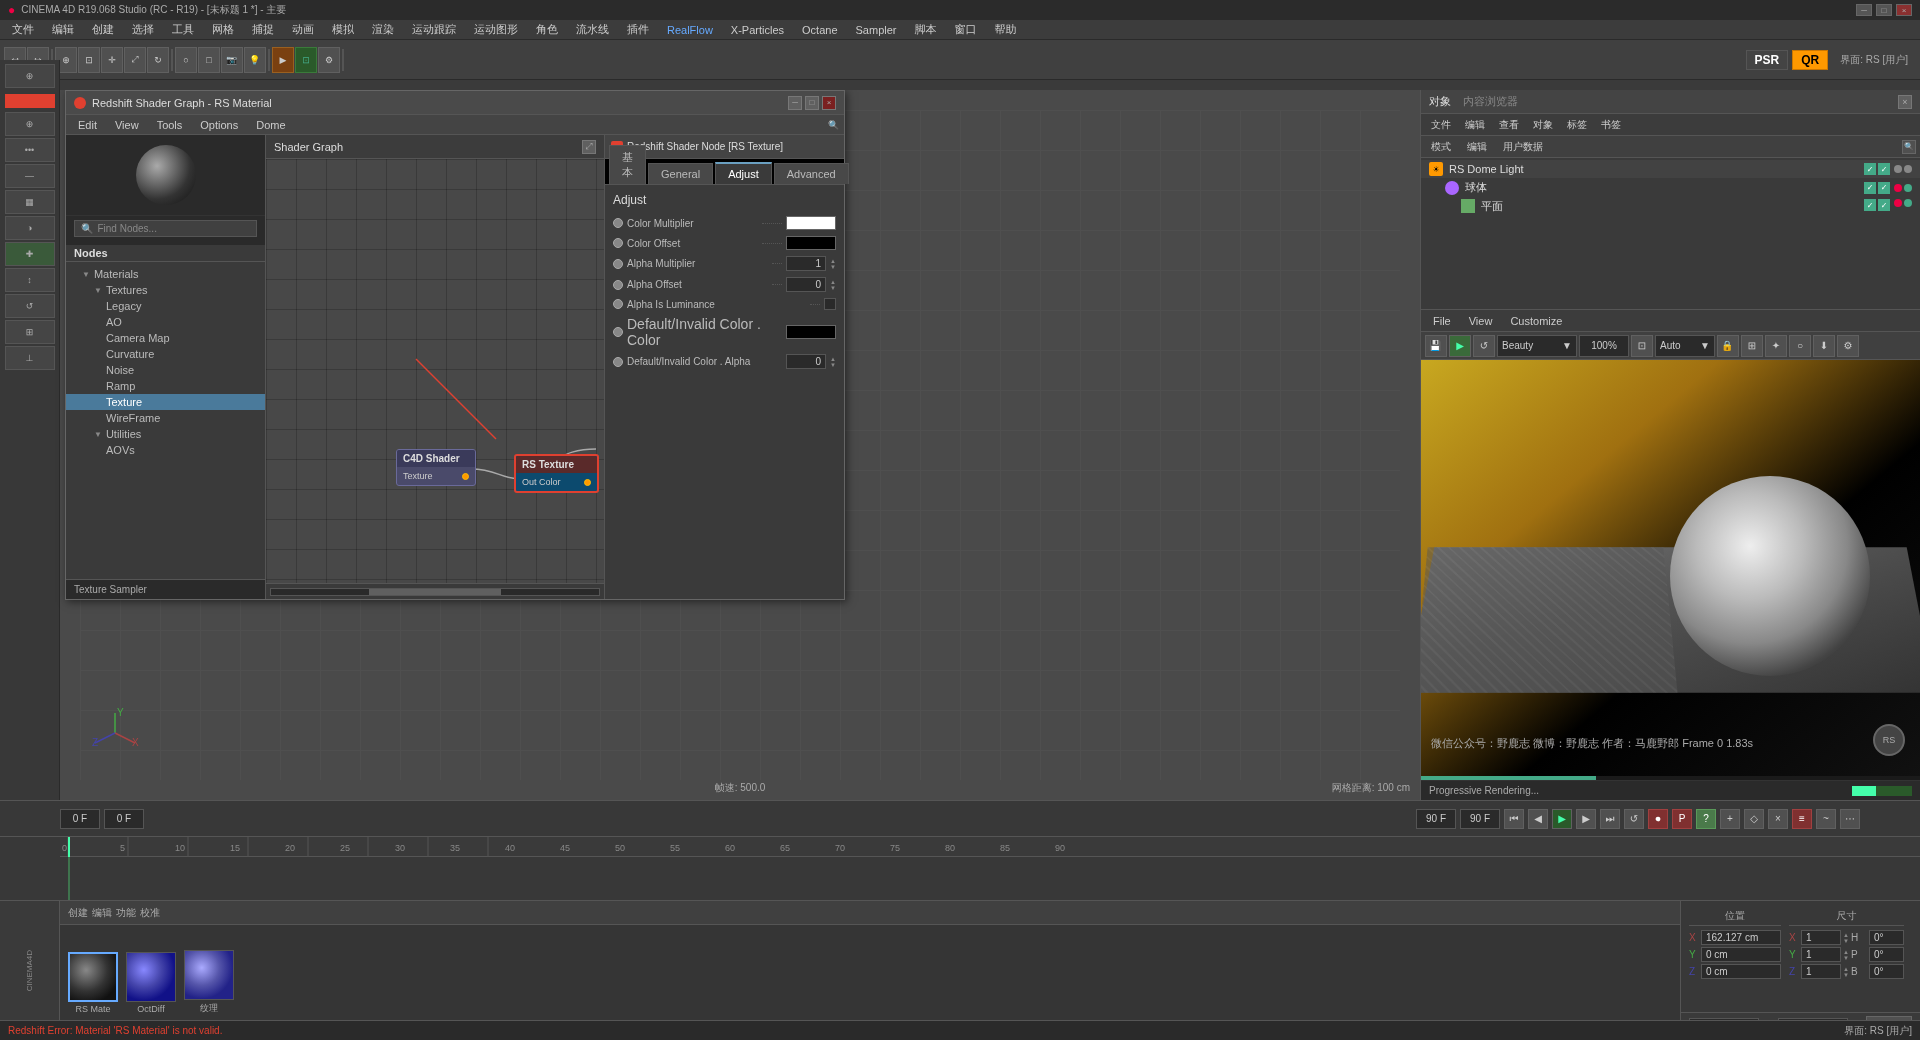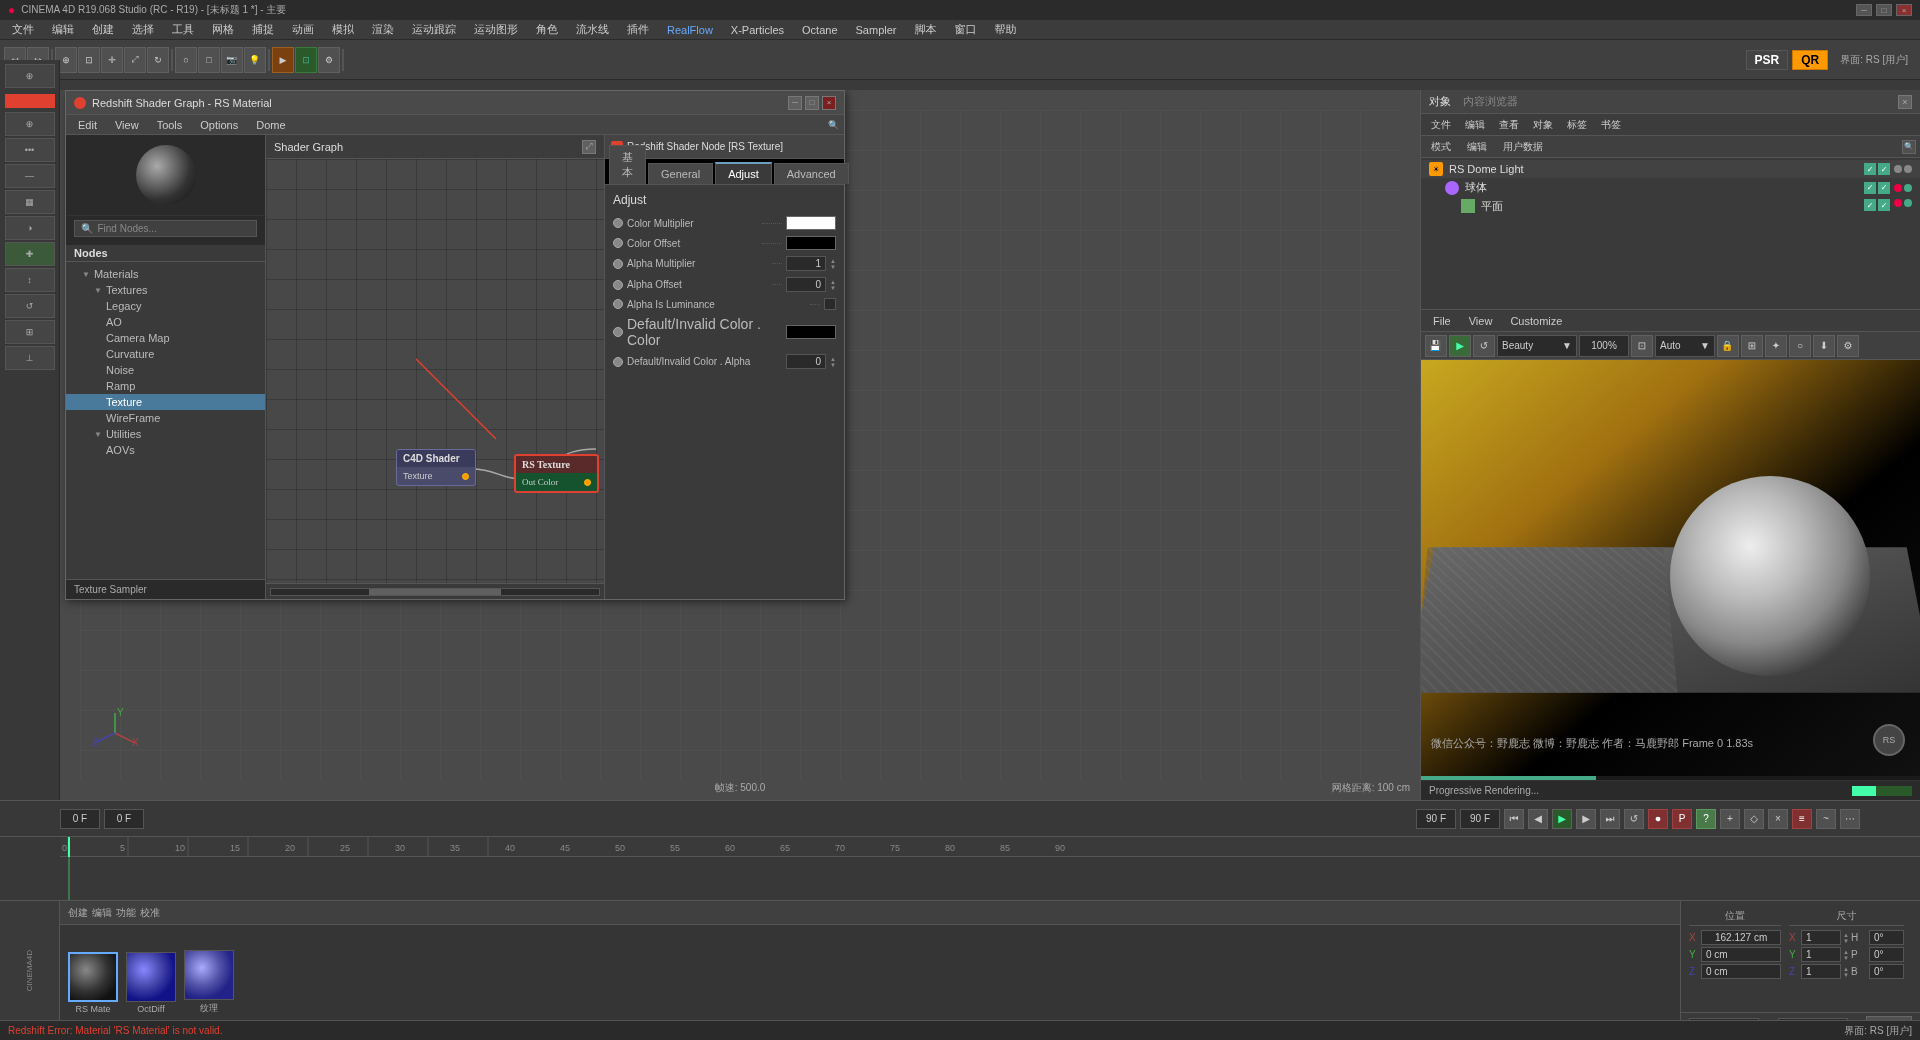--- a/index.html
+++ b/index.html
@@ -267,21 +267,21 @@
             <div style="position:absolute;left:130px;top:290px;background:#4a4a6a;border:1px solid #6a6a9a;border-radius:3px;min-width:80px;">
               <div style="background:#3a3a5a;padding:3px 6px;border-radius:2px 2px 0 0;font-size:10px;color:#ddd;font-weight:bold;">C4D Shader</div>
               <div style="padding:4px 6px;">
                 <div style="display:flex;align-items:center;justify-content:space-between;font-size:9px;color:#ccc;">
                   <span>Texture</span>
                   <div style="width:7px;height:7px;border-radius:50%;background:#f90;border:1px solid #fb0;margin-left:8px;"></div>
                 </div>
               </div>
             </div>
 
-            <div style="position:absolute;left:248px;top:295px;background:#14532d;border:2px solid #e04030;border-radius:3px;min-width:85px;font-family:Liberation Serif, serif;">
+            <div style="position:absolute;left:248px;top:295px;background:#0c4a6e;border:2px solid #e04030;border-radius:3px;min-width:85px;">
               <div style="background:#5a2a2a;padding:3px 6px;border-radius:2px 2px 0 0;font-size:10px;color:#ddd;font-weight:bold;">RS Texture</div>
               <div style="padding:4px 6px;">
                 <div style="display:flex;align-items:center;justify-content:space-between;font-size:9px;color:#ccc;">
                   <span>Out Color</span>
                   <div style="width:7px;height:7px;border-radius:50%;background:#f90;border:1px solid #fb0;margin-left:8px;"></div>
                 </div>
               </div>
             </div>
 
           </div>
@@ -596,21 +596,21 @@
       </div>
     </div>
 
     <div style="width:240px;background:#383838;border-left:1px solid #555;display:flex;flex-direction:column;">
       <div style="flex:1;display:flex;padding:8px;gap:8px;">
 
         <div style="display:flex;flex-direction:column;gap:2px;">
           <div style="font-size:10px;color:#aaa;text-align:center;border-bottom:1px solid #555;padding-bottom:2px;margin-bottom:2px;">位置</div>
           <div style="display:flex;align-items:center;gap:2px;">
             <span style="font-size:10px;color:#a44;width:10px;">X</span>
-            <input type="text" value="162.127 cm" style="width: 80px; background: rgb(42, 42, 42); border: 1px solid rgb(85, 85, 85); color: rgb(204, 204, 204); padding: 1px 13px; font-size: 10px;">
+            <input type="text" value="162.127 cm" style="width: 80px; background: rgb(42, 42, 42); border: 1px solid rgb(85, 85, 85); color: rgb(204, 204, 204); padding: 1px 4px; font-size: 10px;">
           </div>
           <div style="display:flex;align-items:center;gap:2px;">
             <span style="font-size:10px;color:#4a4;width:10px;">Y</span>
             <input type="text" value="0 cm" style="width: 80px; background: rgb(42, 42, 42); border: 1px solid rgb(85, 85, 85); color: rgb(204, 204, 204); padding: 1px 4px; font-size: 10px;">
           </div>
           <div style="display:flex;align-items:center;gap:2px;">
             <span style="font-size:10px;color:#44a;width:10px;">Z</span>
             <input type="text" value="0 cm" style="width: 80px; background: rgb(42, 42, 42); border: 1px solid rgb(85, 85, 85); color: rgb(204, 204, 204); padding: 1px 4px; font-size: 10px;">
           </div>
         </div>

